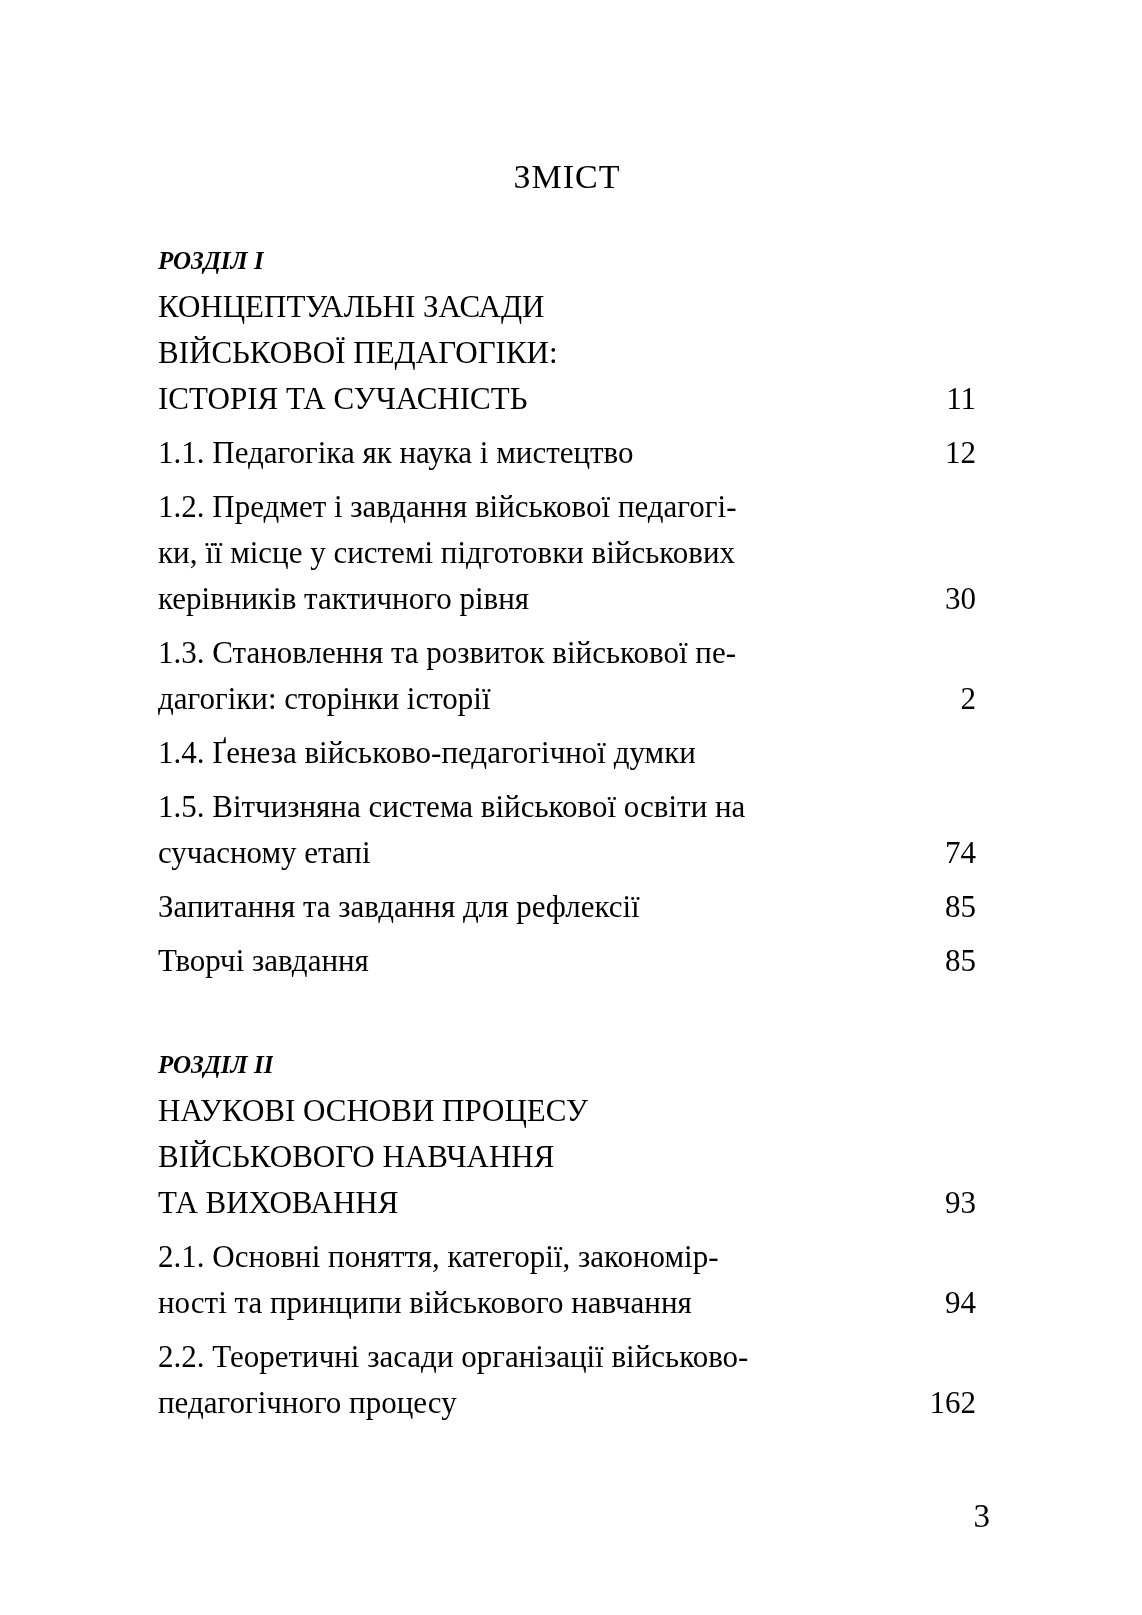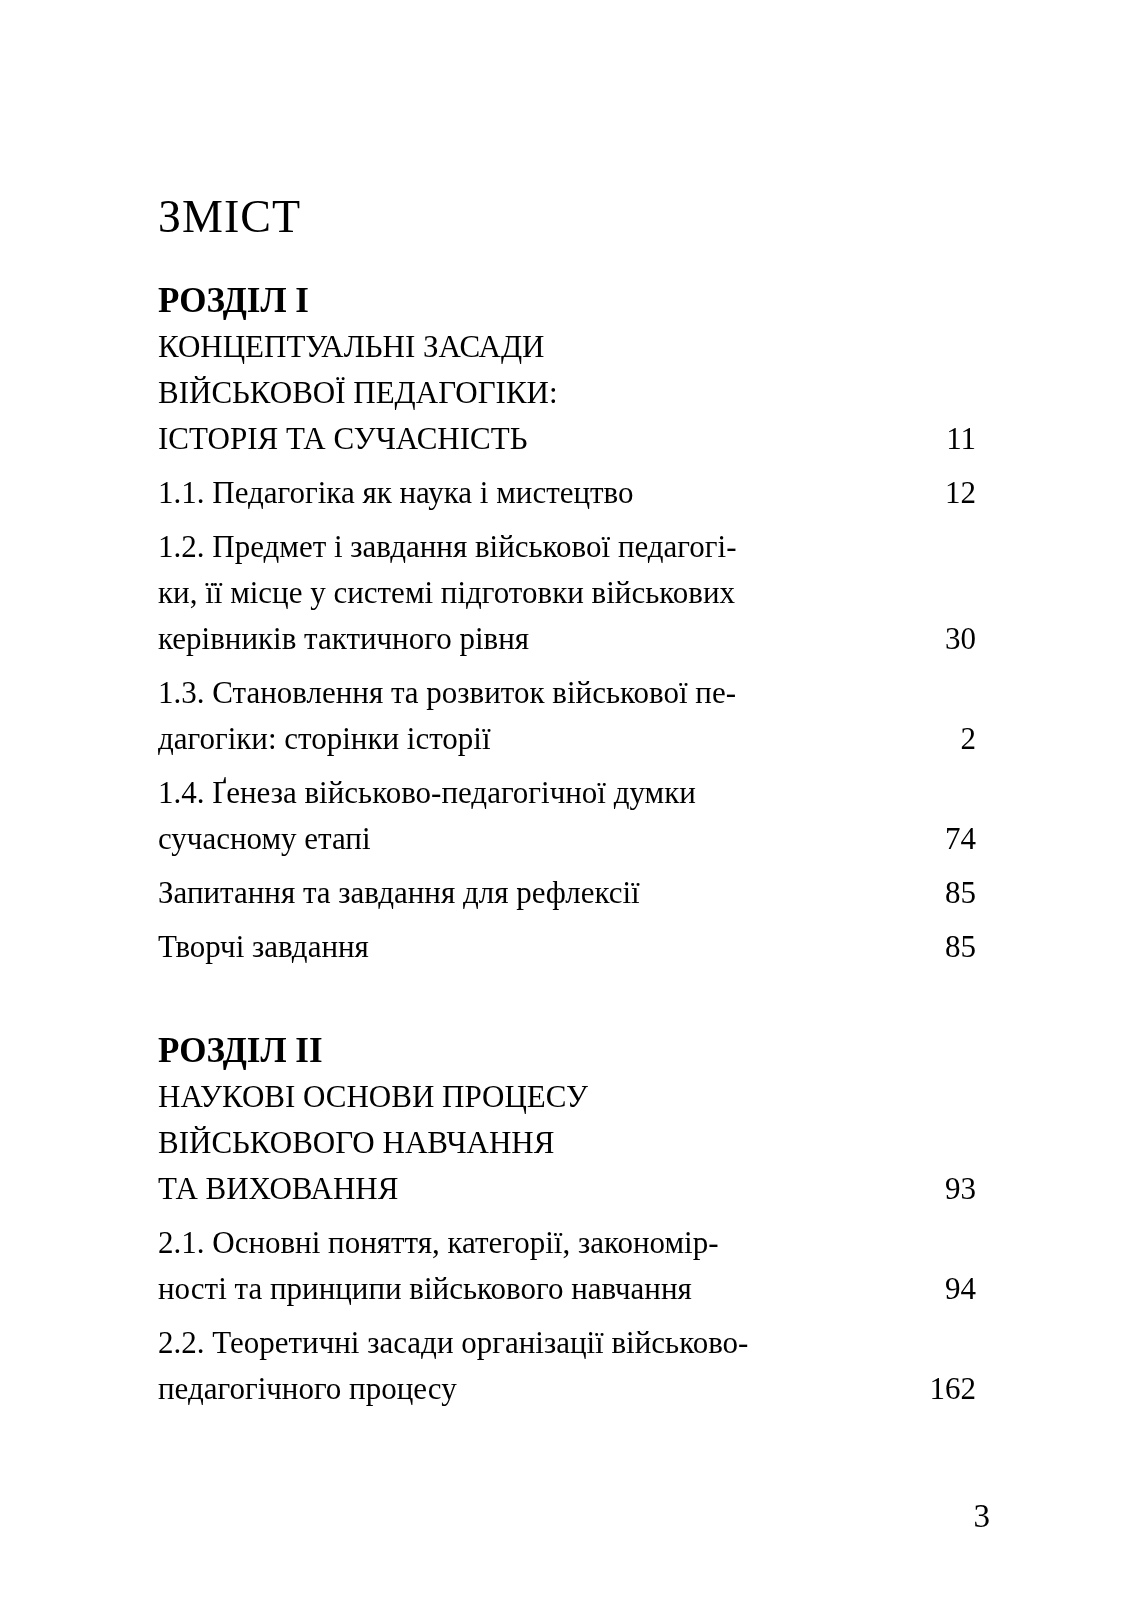--- a/index.html
+++ b/index.html
@@ -17,44 +17,44 @@
     font-family: "Liberation Serif", "DejaVu Serif", serif;
     overflow: hidden;
   }
   .content {
     position: absolute;
     left: 158px;
     top: 154px;
     width: 818px;
   }
   .doc-title {
-    text-align: left;
-    font-size: 46px;
+    text-align: center;
+    font-size: 34px;
     line-height: 46px;
     letter-spacing: 1px;
     margin-bottom: 38px;
-    margin-top: 40px;
   }
   .toc-line {
     display: flex;
     justify-content: space-between;
     align-items: baseline;
     font-size: 31px;
     line-height: 46px;
     white-space: nowrap;
   }
   .toc-line .line-text {
     overflow: hidden;
   }
   .toc-line .line-page {
     padding-left: 20px;
   }
   .toc-line.style-chapter {
     font-weight: bold;
-    font-size: 35px;
+    font-size: 25px;
+    font-style: italic;
   }
   .toc-line.gap-entry {
     margin-top: 8px;
   }
   .toc-line.gap-section {
     margin-top: 58px;
     text-align: center;
   }
   .footer-page-number {
     position: absolute;
@@ -120,20 +120,24 @@
     <span class="line-text">дагогіки: сторінки історії</span>
     <span class="line-page">2</span>
   </div>
 
   <div class="toc-line style-entry gap-entry">
     <span class="line-text">1.4. Ґенеза військово-педагогічної думки</span>
     <span class="line-page"></span>
   </div>
 
 
+  <div class="toc-line style-entry gap-entry">
+    <span class="line-text">1.5. Вітчизняна система військової освіти на</span>
+    <span class="line-page"></span>
+  </div>
 
   <div class="toc-line style-entry">
     <span class="line-text">сучасному етапі</span>
     <span class="line-page">74</span>
   </div>
 
   <div class="toc-line style-entry gap-entry">
     <span class="line-text">Запитання та завдання для рефлексії</span>
     <span class="line-page">85</span>
   </div>

